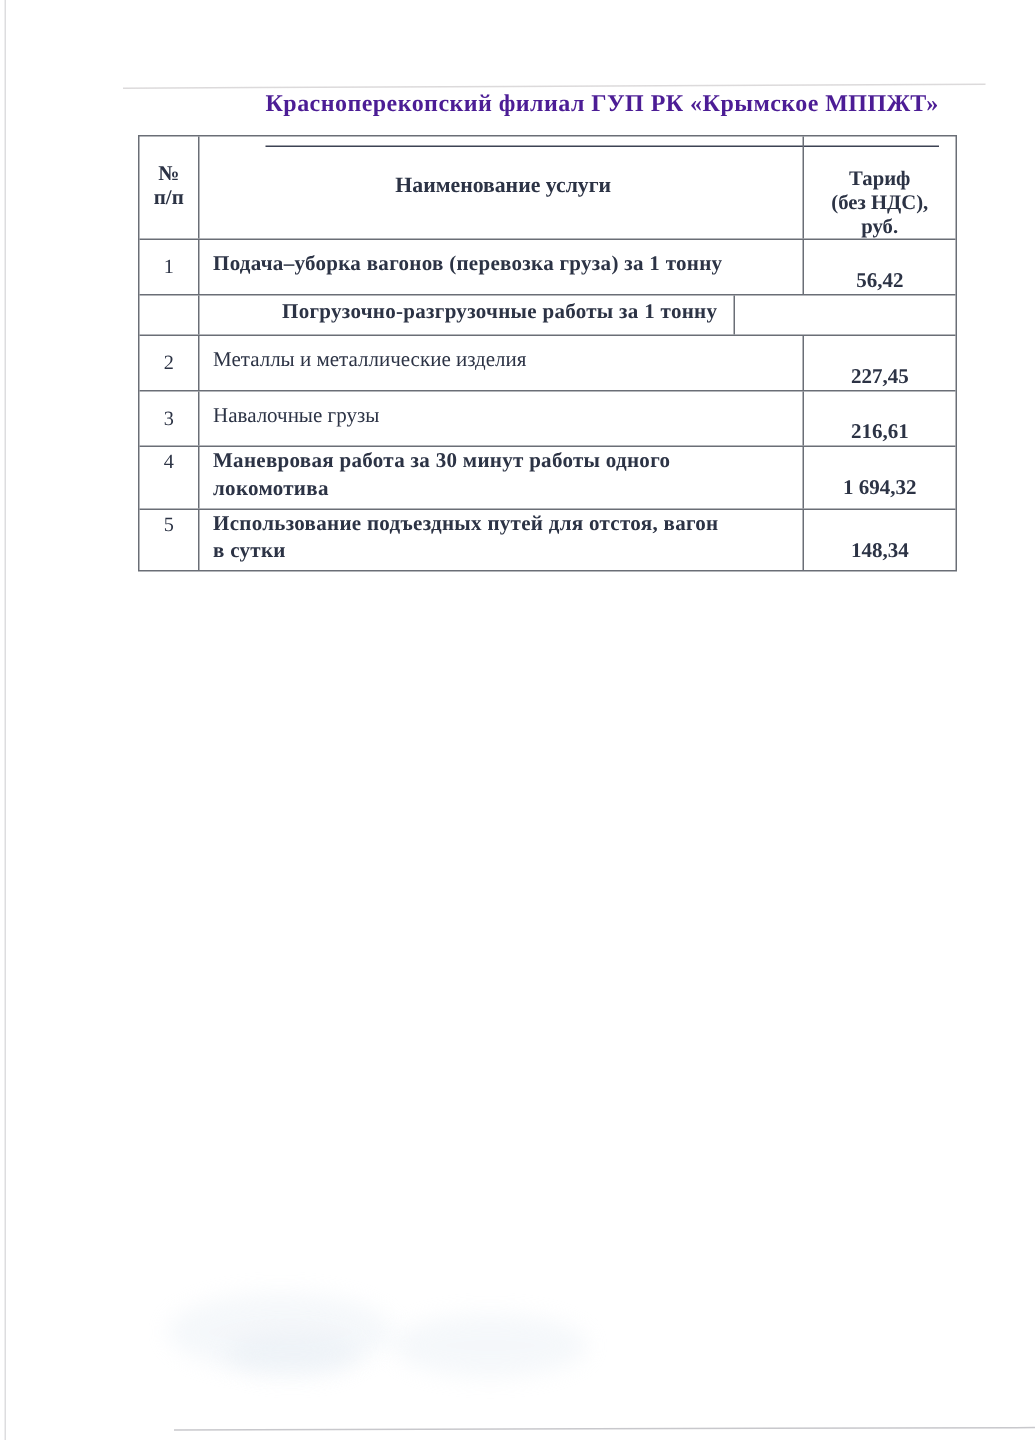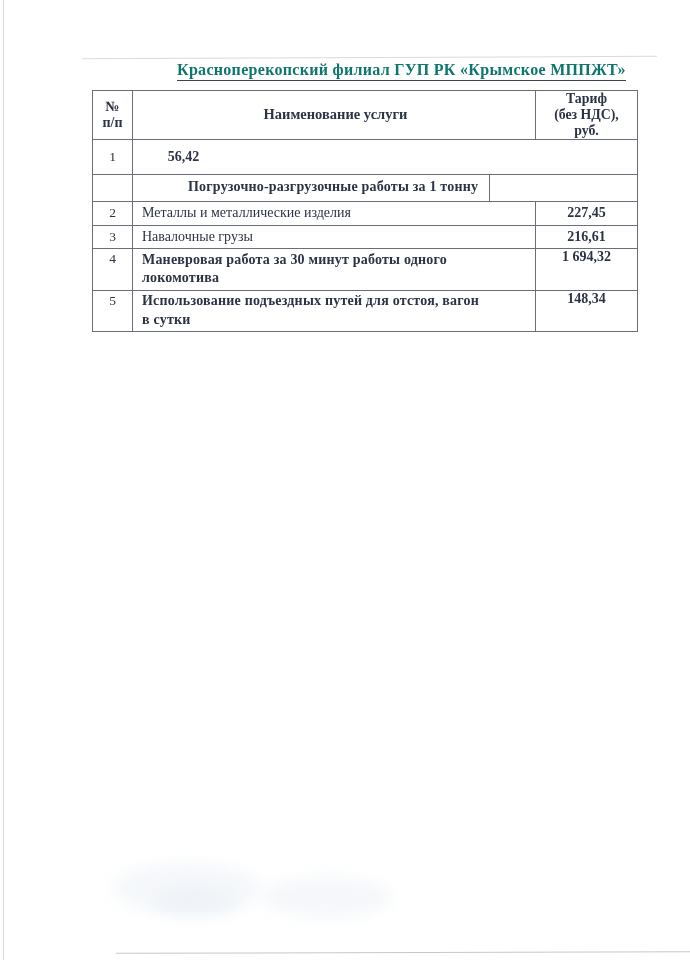--- a/index.html
+++ b/index.html
@@ -49,23 +49,23 @@
   .bleed.b2 { left: 262px; top: 876px; width: 130px; height: 42px; }
   .bleed.b3 { left: 150px; top: 888px; width: 90px;  height: 30px; }
 
   
   .doc-title {
     position: absolute;
     left: 177px; top: 61px;
     font-size: 16px;
     font-weight: bold;
     letter-spacing: 0.3px;
-    color: #0f766e;
+    color: #4c1d95;
     border-bottom: 1.5px solid #3c4253;
-    padding-bottom: 1px;
+    padding-bottom: 18px;
     white-space: nowrap;
   }
 
   
   .tariff-table {
     position: absolute;
     left: 92px; top: 90px;
     width: 546px;
     border: 1.3px solid #6a6e76;
     box-sizing: border-box;
@@ -99,20 +99,21 @@
   }
   .c-tariff {
     width: 101px;
     flex: 0 0 101px;
     display: flex;
     align-items: center;
     justify-content: center;
     font-size: 14px;
     font-weight: bold;
     box-sizing: border-box;
+    margin-top: 20px;
   }
 
   .t-row span { white-space: pre-line; }
 
   
   .t-head { min-height: 46px; }
   .t-head .c-num,
   .t-head .c-service,
   .t-head .c-tariff {
     font-weight: bold;
@@ -174,20 +175,23 @@
       <span>Тариф
 (без НДС),
 руб.</span>
     </div>
   </div>
 
   <div class="t-row r0 svc-bold">
     <div class="c-num">
       <span>1</span>
     </div>
+    <div class="c-service">
+      <span>Подача–уборка вагонов  (перевозка груза) за 1 тонну</span>
+    </div>
     <div class="c-tariff">
       <span>56,42</span>
     </div>
   </div>
 
   <div class="t-row r1 svc-bold">
     <div class="c-num">
       <span></span>
     </div>
     <div class="c-service">

